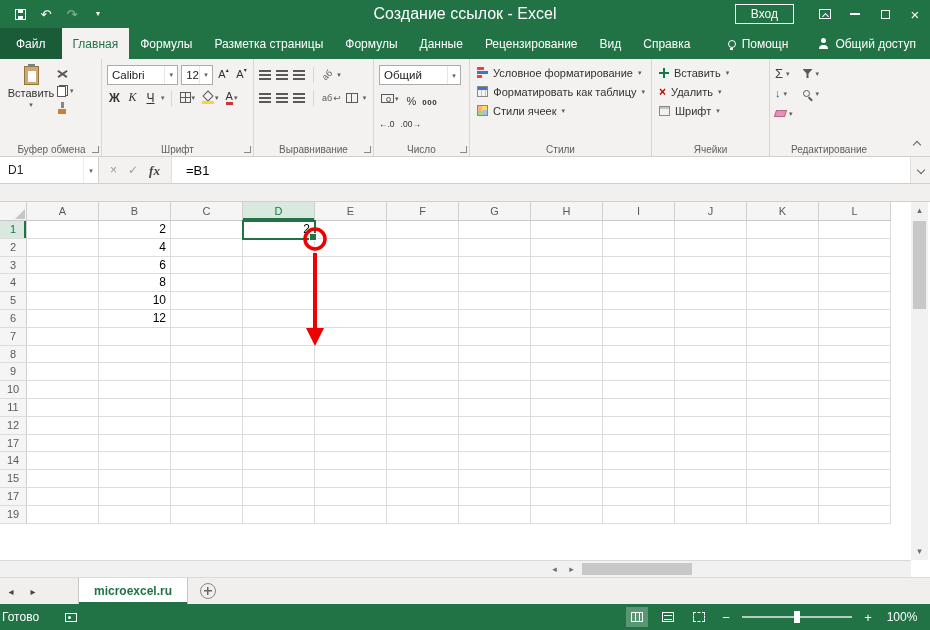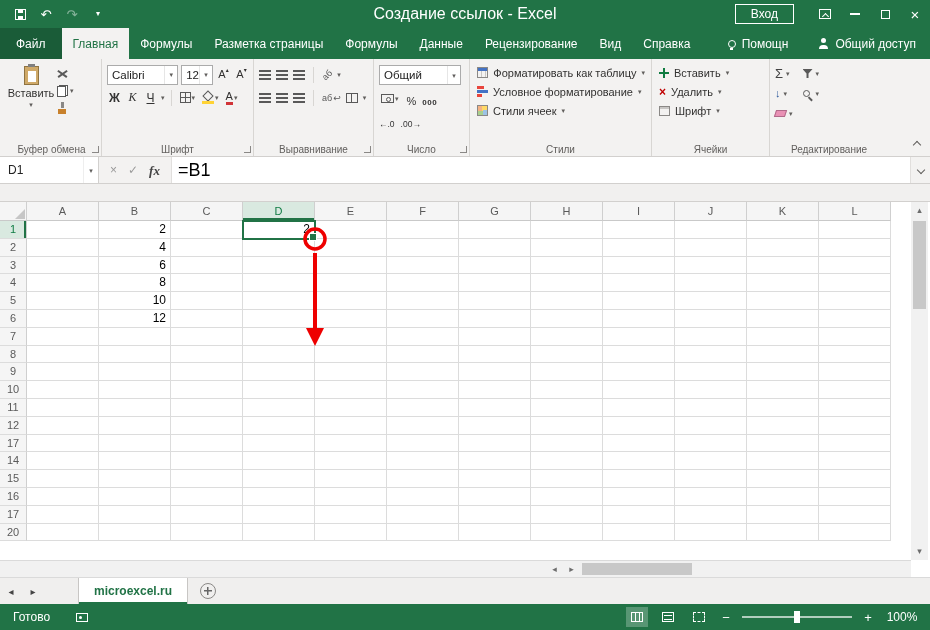--- a/index.html
+++ b/index.html
@@ -114,21 +114,21 @@
 .css-chev-up{display:inline-block;width:6px;height:6px;border-top:1.5px solid #605e5c;border-left:1.5px solid #605e5c;transform:rotate(45deg)}
 .css-chev-down{display:inline-block;width:6px;height:6px;border-right:1.5px solid #605e5c;border-bottom:1.5px solid #605e5c;transform:rotate(45deg)}
 
 
 .fbar{position:absolute;top:157px;left:0;right:0;height:27px;background:#f3f2f1;display:flex;align-items:stretch;border-bottom:1px solid #d2d0ce}
 .namebox{width:99px;background:#fff;border-right:1px solid #d2d0ce;display:flex;align-items:center;font-size:12px;color:#222;padding-left:8px}
 .nb-chev{margin-left:auto;width:15px;display:flex;align-items:center;justify-content:center;border-left:1px solid #eee;align-self:stretch}
 .fxbtns{display:flex;align-items:center;gap:11px;padding:0 11px;border-right:1px solid #e1dfdd}
 .fxb{font-size:12px;color:#9a9a9a;line-height:1}
 .fxb.fx{color:#444;font-family:"Liberation Serif","DejaVu Serif",serif;font-style:italic;font-weight:700;font-size:13px}
-.finput{flex:1;background:#fff;display:flex;align-items:center;font-size:18px;padding-left:6px;color:#000}
+.finput{flex:1;background:#fff;display:flex;align-items:center;font-size:13px;padding-left:14px;color:#000}
 .fexpand{width:20px;display:flex;align-items:center;justify-content:center;background:#f3f2f1;border-left:1px solid #e1dfdd}
 .fspacer{position:absolute;top:184px;left:0;right:0;height:18px;background:#f1f0ef;border-bottom:1px solid #d2d0ce}
 
 
 .sheet{position:absolute;top:202px;left:0;width:892px;height:358px;background:#fff;overflow:hidden}
 .chead{display:flex;height:19px}
 .corner{width:27px;background:#f5f5f5;border-right:1px solid #cfcfcf;border-bottom:1px solid #c9c9c9;position:relative}
 .corner::after{content:"";position:absolute;right:1px;bottom:1px;width:0;height:0;border-left:10px solid rgba(0,0,0,0);border-bottom:10px solid #c6c6c6}
 .ch{width:72px;text-align:center;line-height:19px;font-size:11px;color:#5a5a5a;background:#f5f5f5;border-right:1px solid #cfcfcf;border-bottom:1px solid #c9c9c9}
 .ch.sel{background:#d9e9e0;color:#0f7b43;box-shadow:inset 0 -2px 0 #217346}
@@ -153,21 +153,21 @@
 
 
 .sbar{position:absolute;left:0;top:577px;width:930px;height:27px;background:#f0efee;border-top:1px solid #dadada;display:flex;align-items:stretch}
 .snav{width:22px;display:flex;align-items:center;justify-content:center;color:#444;font-size:10px}
 .stab{display:flex;align-items:center;padding:0 15px;background:#fff;border-left:1px solid #c8c6c4;border-right:1px solid #c8c6c4;box-shadow:inset 0 -2px 0 #217346;color:#217346;font-weight:700;font-size:12px;margin-left:34px}
 .addsheet{width:40px;display:flex;align-items:center;justify-content:center}
 .ic-pluscircle{width:16px;height:16px;border:1px solid #8a8886;border-radius:50%;display:inline-block;background:linear-gradient(#666,#666) center/8px 1.5px no-repeat,linear-gradient(#666,#666) center/1.5px 8px no-repeat}
 
 
 .status{position:absolute;left:0;top:604px;width:930px;height:26px;background:#217346;display:flex;align-items:center;color:#fff;font-size:12px}
-.sready{margin-left:13px}
+.sready{margin-left:2px}
 .ic-macro{margin-left:26px;width:12px;height:9px;border:1px solid #fff;position:relative;display:inline-block}
 .ic-macro::after{content:"";position:absolute;left:2px;top:2px;width:3px;height:3px;background:#fff;border-radius:50%}
 .sright{margin-left:auto;display:flex;align-items:center;gap:9px;margin-right:10px}
 .vbtn{width:22px;height:20px;display:flex;align-items:center;justify-content:center}
 .vbtn.active{background:rgba(255,255,255,.25)}
 .ic-vnormal{width:12px;height:10px;border:1px solid #fff;background:linear-gradient(to right,rgba(0,0,0,0) 0 3px,#fff 3px 4px,rgba(0,0,0,0) 4px 7px,#fff 7px 8px,rgba(0,0,0,0) 8px)}
 .ic-vlayout{width:12px;height:10px;border:1px solid #fff;background:linear-gradient(#fff,#fff) center 6px/8px 1px no-repeat,linear-gradient(#fff,#fff) center 2px/8px 1px no-repeat}
 .ic-vbreak{width:12px;height:10px;border:1px dashed #fff}
 .zoomout,.zoomin{font-size:13px;width:14px;text-align:center}
 .ztrack{width:110px;height:2px;background:rgba(255,255,255,.65);position:relative;display:inline-block}
@@ -360,27 +360,27 @@
       <div class="nrow">
         <span class="dectext">←.0</span>
         <span class="dectext">.00→</span>
       </div>
       <div class="glabel">Число</div>
       <span class="dlaunch"></span>
     </div>
 
     <div class="rgroup" style="width:182px">
       <div class="stylerow">
+        <span class="ic-condfmt"></span>
+        <span>Условное форматирование</span>
+        <span class="mchev">▾</span>
+      </div>
+      <div class="stylerow">
         <span class="ic-tableify"></span>
         <span>Форматировать как таблицу</span>
-        <span class="mchev">▾</span>
-      </div>
-      <div class="stylerow">
-        <span class="ic-condfmt"></span>
-        <span>Условное форматирование</span>
         <span class="mchev">▾</span>
       </div>
       <div class="stylerow">
         <span class="ic-cellstyles"></span>
         <span>Стили ячеек</span>
         <span class="mchev">▾</span>
       </div>
       <div class="glabel">Стили</div>
     </div>
 
@@ -693,51 +693,36 @@
           <div class="cell"></div>
           <div class="cell"></div>
           <div class="cell"></div>
           <div class="cell"></div>
           <div class="cell"></div>
           <div class="cell"></div>
           <div class="cell"></div>
           <div class="cell"></div>
         </div>
         <div class="grow">
-          <div class="rh">16</div>
-          <div class="cell"></div>
-          <div class="cell"></div>
-          <div class="cell"></div>
-          <div class="cell"></div>
-          <div class="cell"></div>
-          <div class="cell"></div>
-          <div class="cell"></div>
-          <div class="cell"></div>
-          <div class="cell"></div>
-          <div class="cell"></div>
-          <div class="cell"></div>
-          <div class="cell"></div>
-        </div>
-        <div class="grow">
           <div class="rh">17</div>
           <div class="cell"></div>
           <div class="cell"></div>
           <div class="cell"></div>
           <div class="cell"></div>
           <div class="cell"></div>
           <div class="cell"></div>
           <div class="cell"></div>
           <div class="cell"></div>
           <div class="cell"></div>
           <div class="cell"></div>
           <div class="cell"></div>
           <div class="cell"></div>
         </div>
         <div class="grow">
-          <div class="rh">20</div>
+          <div class="rh">19</div>
           <div class="cell"></div>
           <div class="cell"></div>
           <div class="cell"></div>
           <div class="cell"></div>
           <div class="cell"></div>
           <div class="cell"></div>
           <div class="cell"></div>
           <div class="cell"></div>
           <div class="cell"></div>
           <div class="cell"></div>

